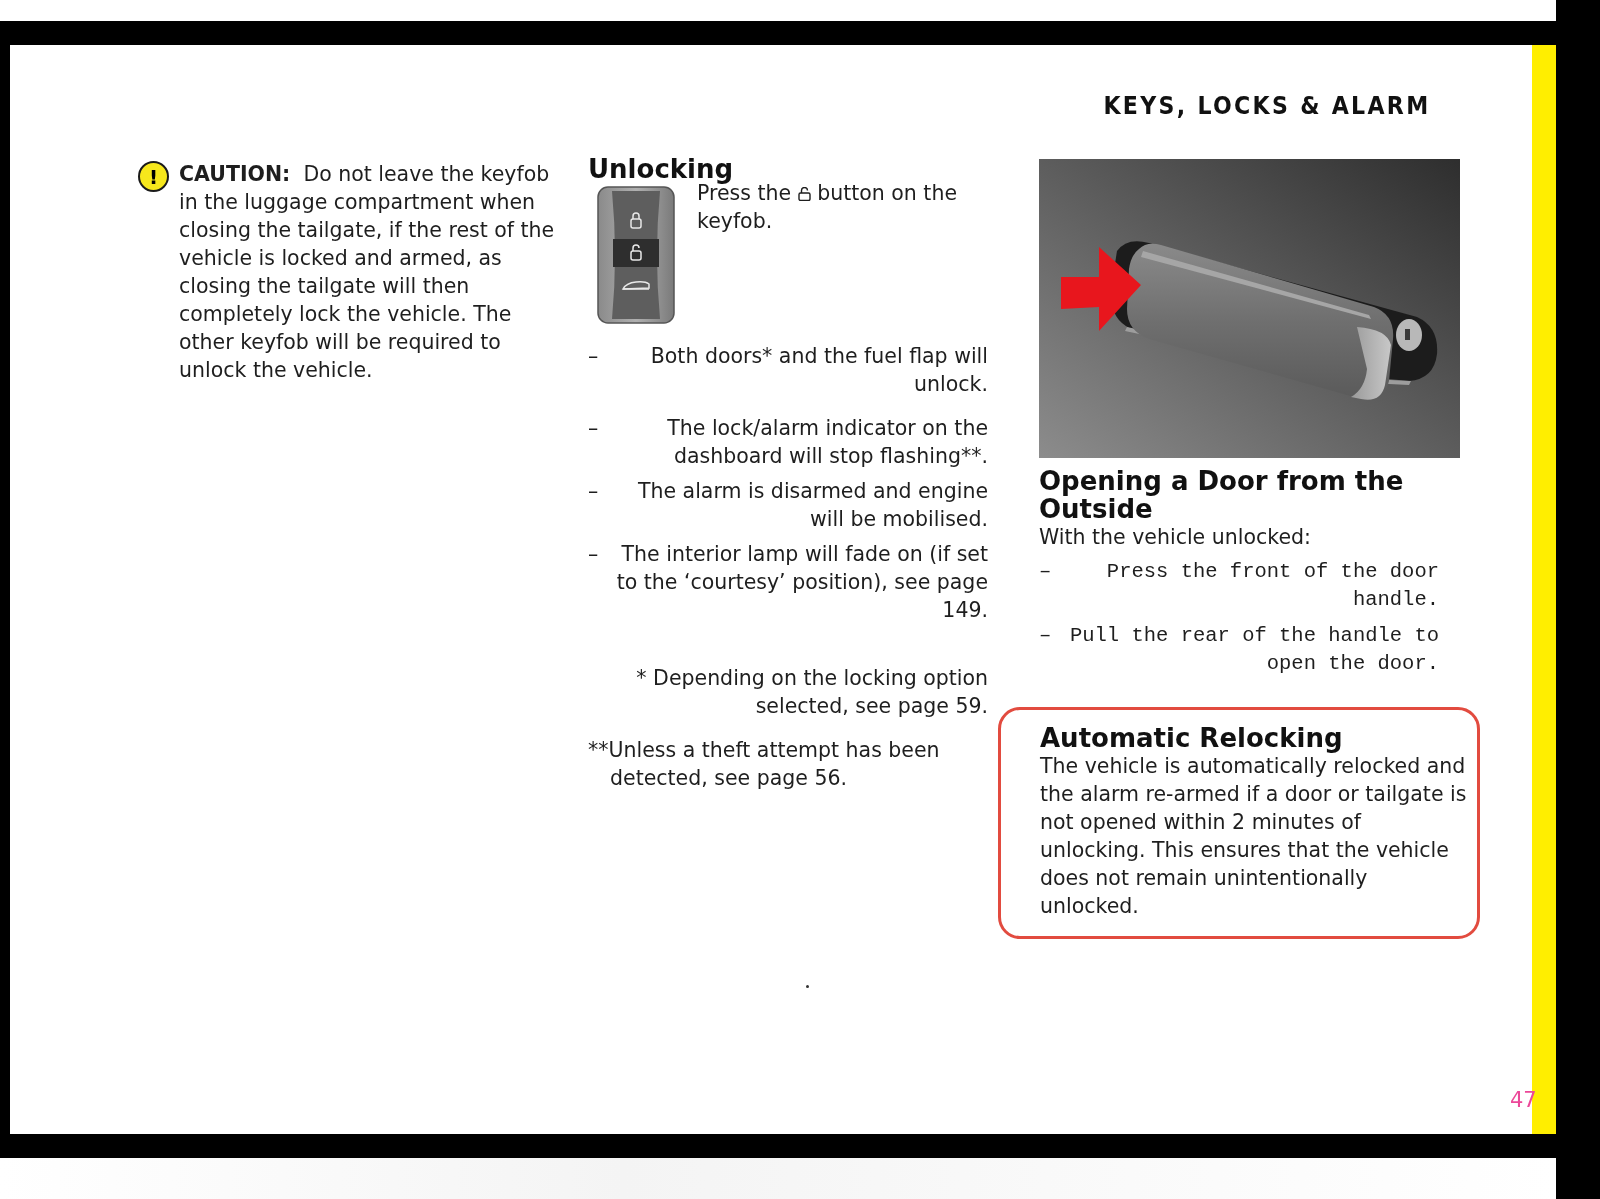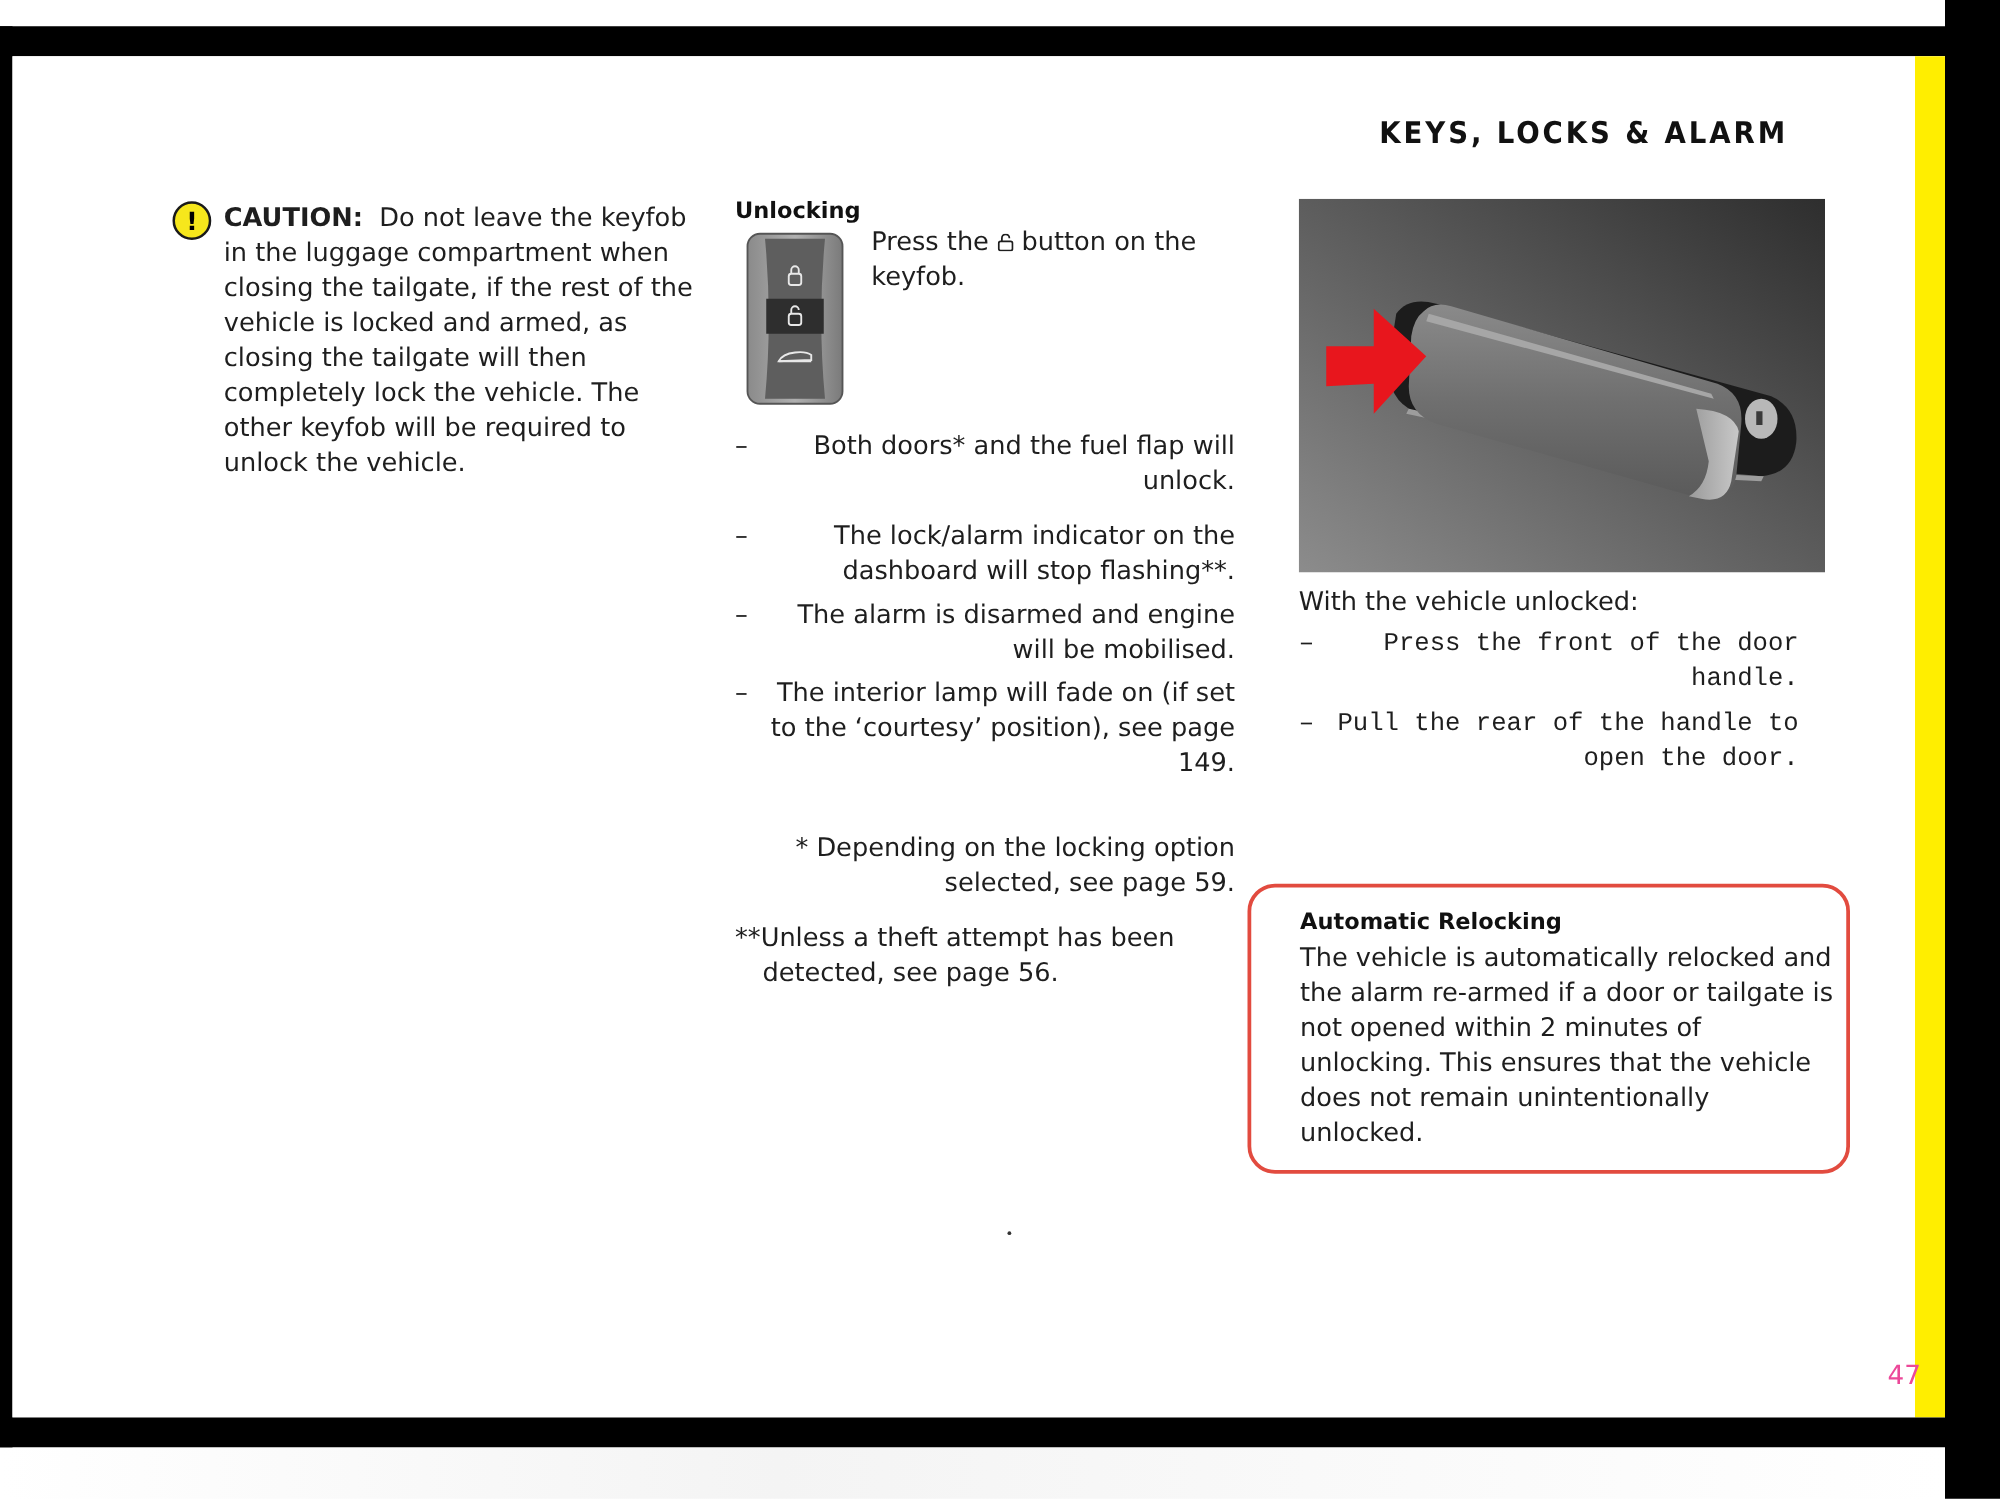--- a/index.html
+++ b/index.html
@@ -62,21 +62,21 @@
       display: flex; align-items: center; justify-content: center;
       font-weight: bold; font-size: 20px; color: #000; line-height: 1;
     }
     .caution-text {
       position: absolute; left: 41px; top: 0; width: 380px;
     }
     .caution-text b { font-weight: bold; }
 
     
     .col2 { position: absolute; left: 588px; top: 155px; width: 400px; }
-    .heading { font-weight: bold; font-size: 18px; line-height: 28px; color: #111; }
+    .heading { font-weight: bold; font-size: 26px; line-height: 28px; color: #111; }
     .keyfob {
       position: absolute; left: 8px; top: 30px; width: 80px; height: 140px;
     }
     .press-text {
       position: absolute; left: 109px; top: 24px; width: 290px;
     }
     .unlock-glyph {
       display: inline-block; width: 13px; height: 14px; vertical-align: -1px;
     }
     .dash-list { position: absolute; left: 0; width: 400px; list-style: none; }
@@ -218,20 +218,21 @@
   <path d="M88 168 L330 220 L372 222 L370 226 L330 224 L86 172 Z" fill="#9d9d9d"></path>
   <path d="M100 90 Q108 82 122 86 L335 148 Q356 156 354 180 L350 222 Q345 244 322 240 L110 180 Q88 172 88 150 L90 110 Q92 96 100 90 Z" fill="url(#handleGrad)"></path>
   <path d="M104 92 L330 156 L332 160 L102 98 Z" fill="#a6a6a6"></path>
   <path d="M318 168 Q348 170 352 186 L346 226 Q342 244 322 240 L312 238 Q326 230 328 210 Z" fill="url(#endCap)"></path>
   <ellipse cx="370" cy="176" rx="13" ry="16" fill="#b8b8b8"></ellipse>
   <rect x="366" y="170" width="5" height="11" fill="#3a3a3a"></rect>
   <path d="M22 118 L60 118 L60 88 L102 126 L60 172 L60 148 L22 150 Z" fill="#e8161d"></path>
 </svg>
 
 <div class="col3">
+  <div class="heading">Opening a Door from the Outside</div>
   <div class="txt">With the vehicle unlocked:</div>
   <ul class="dash-list txt">
     <li>Press the front of the door handle.</li>
     <li>Pull the rear of the handle to open the door.</li>
   </ul>
 </div>
 
 <div class="relock-box">
   <div class="relock-content">
     <div class="heading">Automatic Relocking</div>

